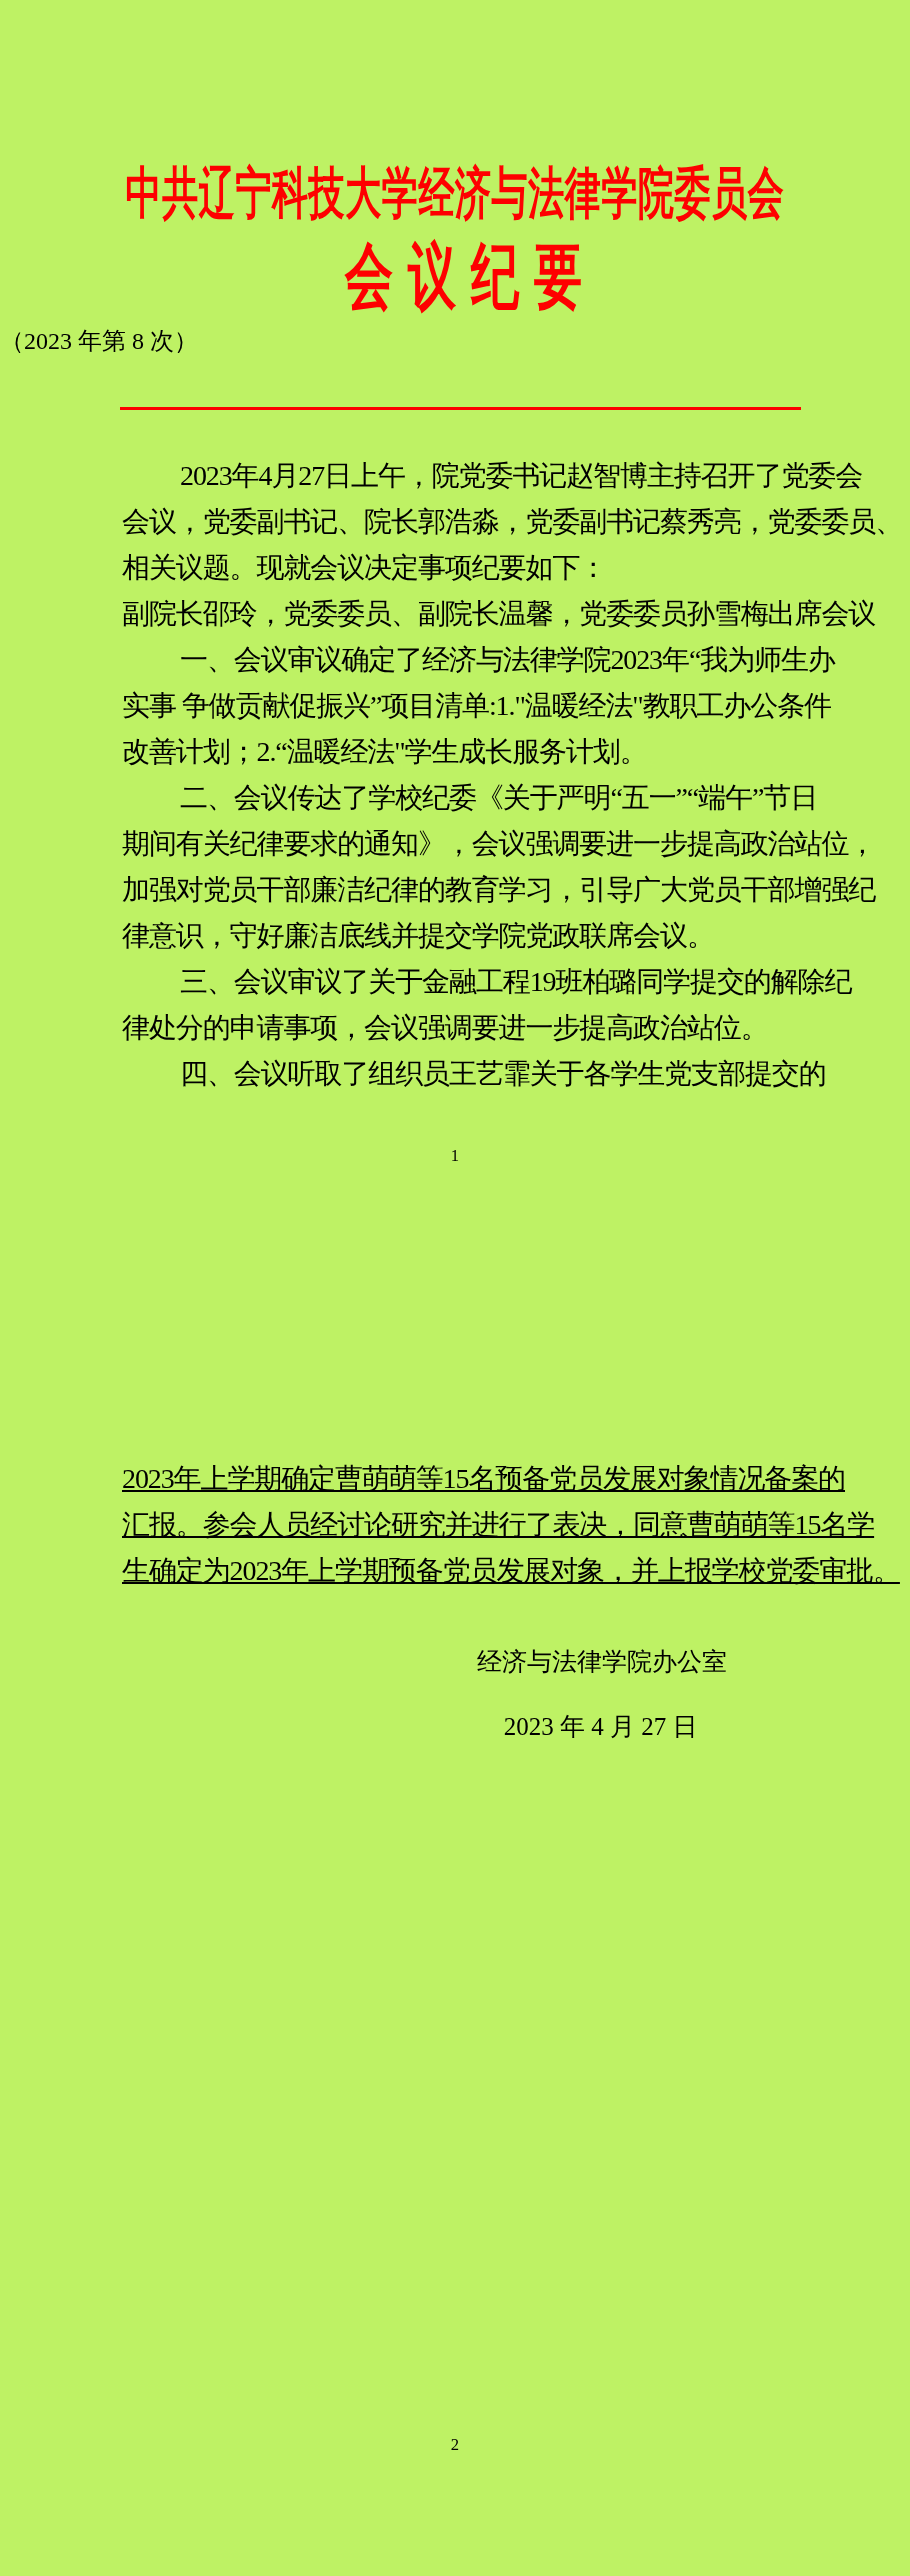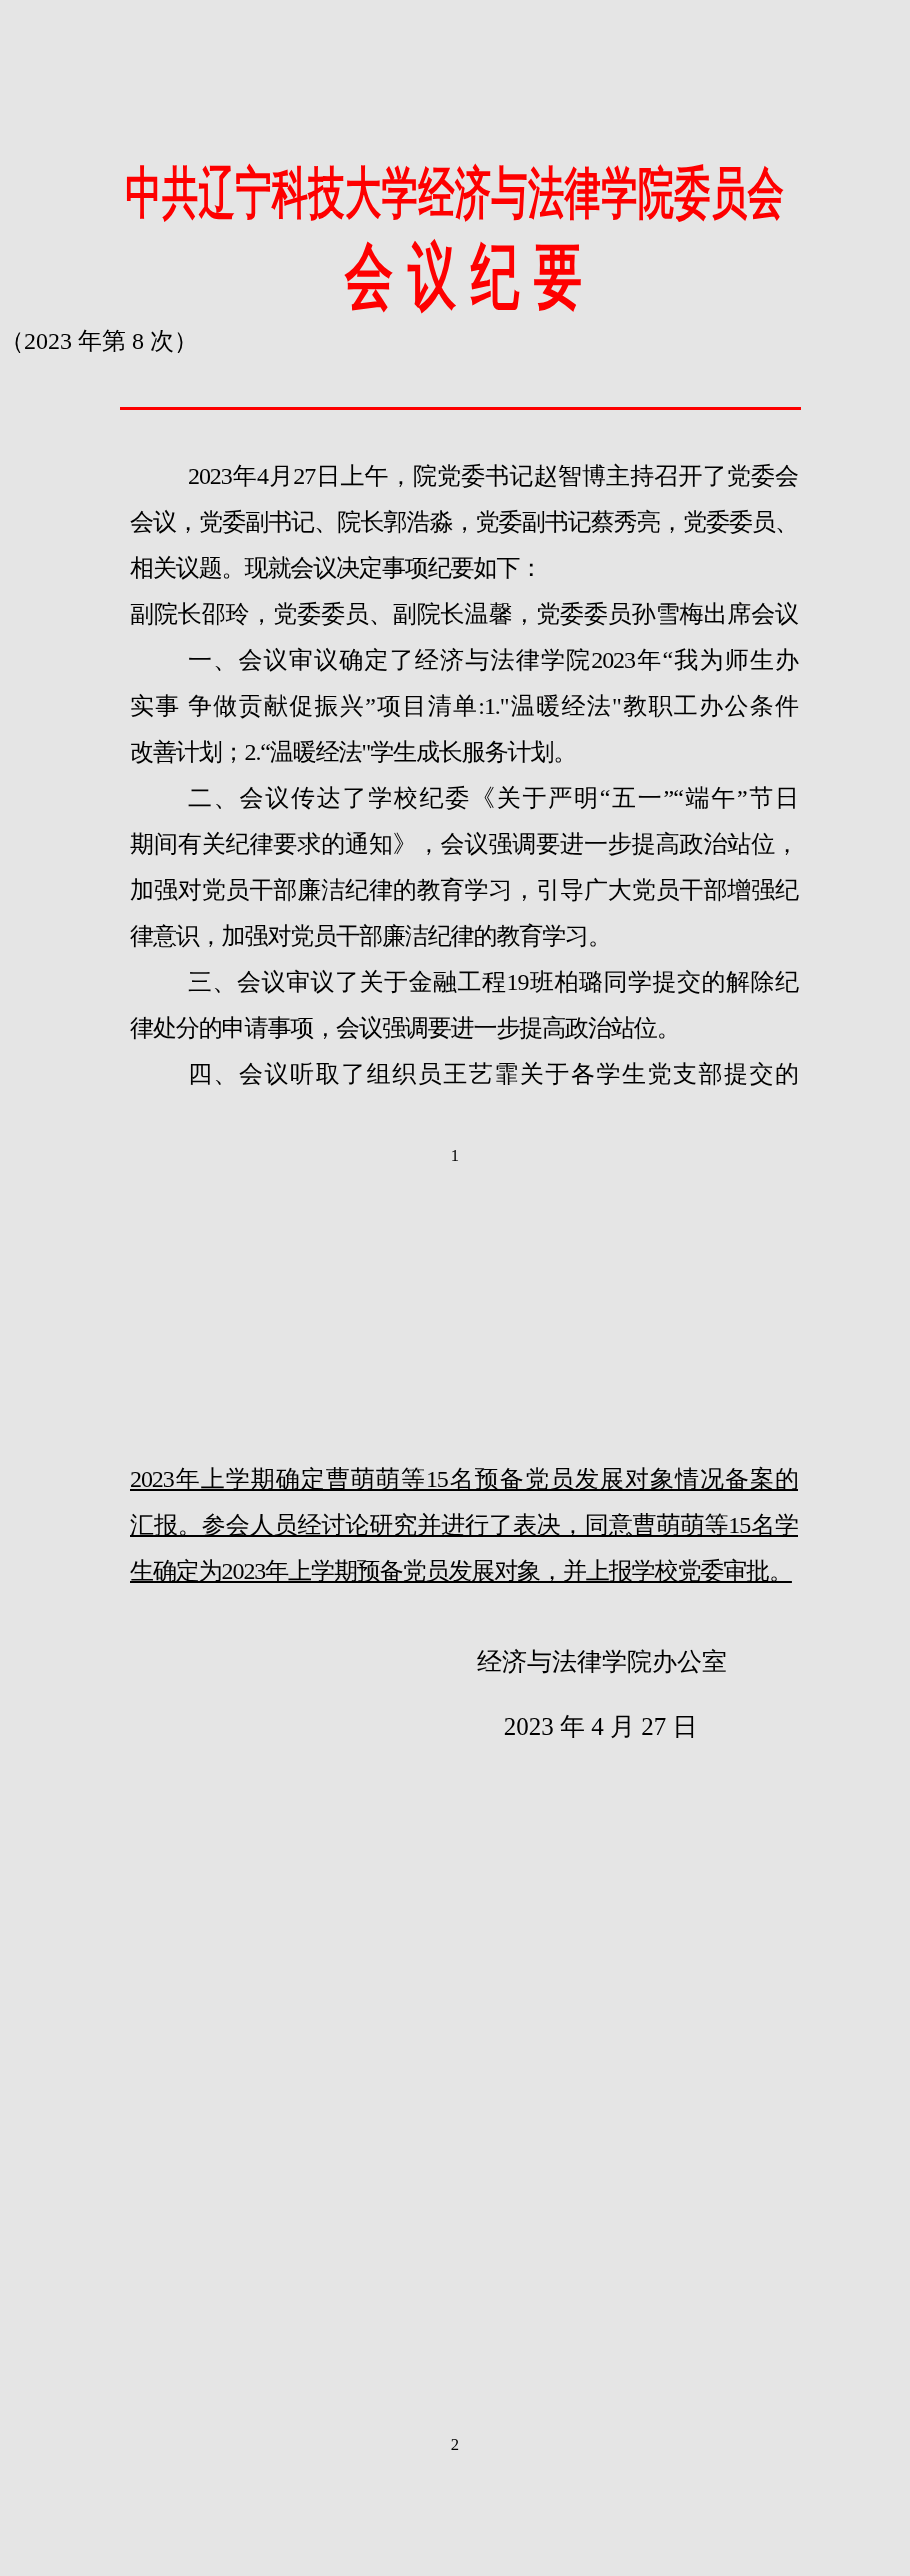--- a/index.html
+++ b/index.html
@@ -1,20 +1,20 @@
 <!DOCTYPE html>
 <html style="font-size:9.2px"><head>
 <meta charset="utf-8">
 <style>
   html, body { margin: 0; padding: 0; background: #ffffff; }
   #canvas {
     position: relative;
     width: 910px;
     height: 2576px;
-    background: #e5e5e5;
+    background: #bef264;
     font-family: "Liberation Serif", "DejaVu Serif", serif;
     color: #000000;
     overflow: hidden;
   }
   
   .t1wrap {
     position: absolute;
     top: 165px; left: 0;
     width: 910px;
     text-align: center;
@@ -67,26 +67,25 @@
   .bodyblock {
     position: absolute;
     left: 122px;
     width: 676px;
   }
   .body1 { top: 453px; }
   .body2 { top: 1456px; text-decoration: underline; }
   .bl {
     height: 46px;
     line-height: 46px;
-    font-size: 24px;
+    font-size: 28px;
     letter-spacing: -1.1px;
     white-space: nowrap;
     text-align: justify;
     text-align-last: justify;
-    margin-left: 8px;
   }
   .bl.last { text-align-last: left; }
   .bl.ind { padding-left: 58px; }
   
   .sig, .dateline {
     position: absolute;
     left: 477px;
     width: 247px;
     text-align: center;
     font-size: 25px;
@@ -126,21 +125,21 @@
       <div class="bl ind">2023年4月27日上午，院党委书记赵智博主持召开了党委会</div>
       <div class="bl">会议，党委副书记、院长郭浩淼，党委副书记蔡秀亮，党委委员、</div>
       <div class="bl last">相关议题。现就会议决定事项纪要如下：</div>
       <div class="bl">副院长邵玲，党委委员、副院长温馨，党委委员孙雪梅出席会议</div>
       <div class="bl ind">一、会议审议确定了经济与法律学院2023年“我为师生办</div>
       <div class="bl">实事 争做贡献促振兴”项目清单:1."温暖经法"教职工办公条件</div>
       <div class="bl last">改善计划；2.“温暖经法"学生成长服务计划。</div>
       <div class="bl ind">二、会议传达了学校纪委《关于严明“五一”“端午”节日</div>
       <div class="bl">期间有关纪律要求的通知》，会议强调要进一步提高政治站位，</div>
       <div class="bl">加强对党员干部廉洁纪律的教育学习，引导广大党员干部增强纪</div>
-      <div class="bl last">律意识，加强对党员干部廉洁纪律的教育学习。</div>
+      <div class="bl last">律意识，守好廉洁底线并提交学院党政联席会议。</div>
       <div class="bl ind">三、会议审议了关于金融工程19班柏璐同学提交的解除纪</div>
       <div class="bl last">律处分的申请事项，会议强调要进一步提高政治站位。</div>
       <div class="bl ind">四、会议听取了组织员王艺霏关于各学生党支部提交的</div>
     </div>
 
     <div class="pagenum pn1">1</div>
   </div>
 
   <div>
     <div class="bodyblock body2">

